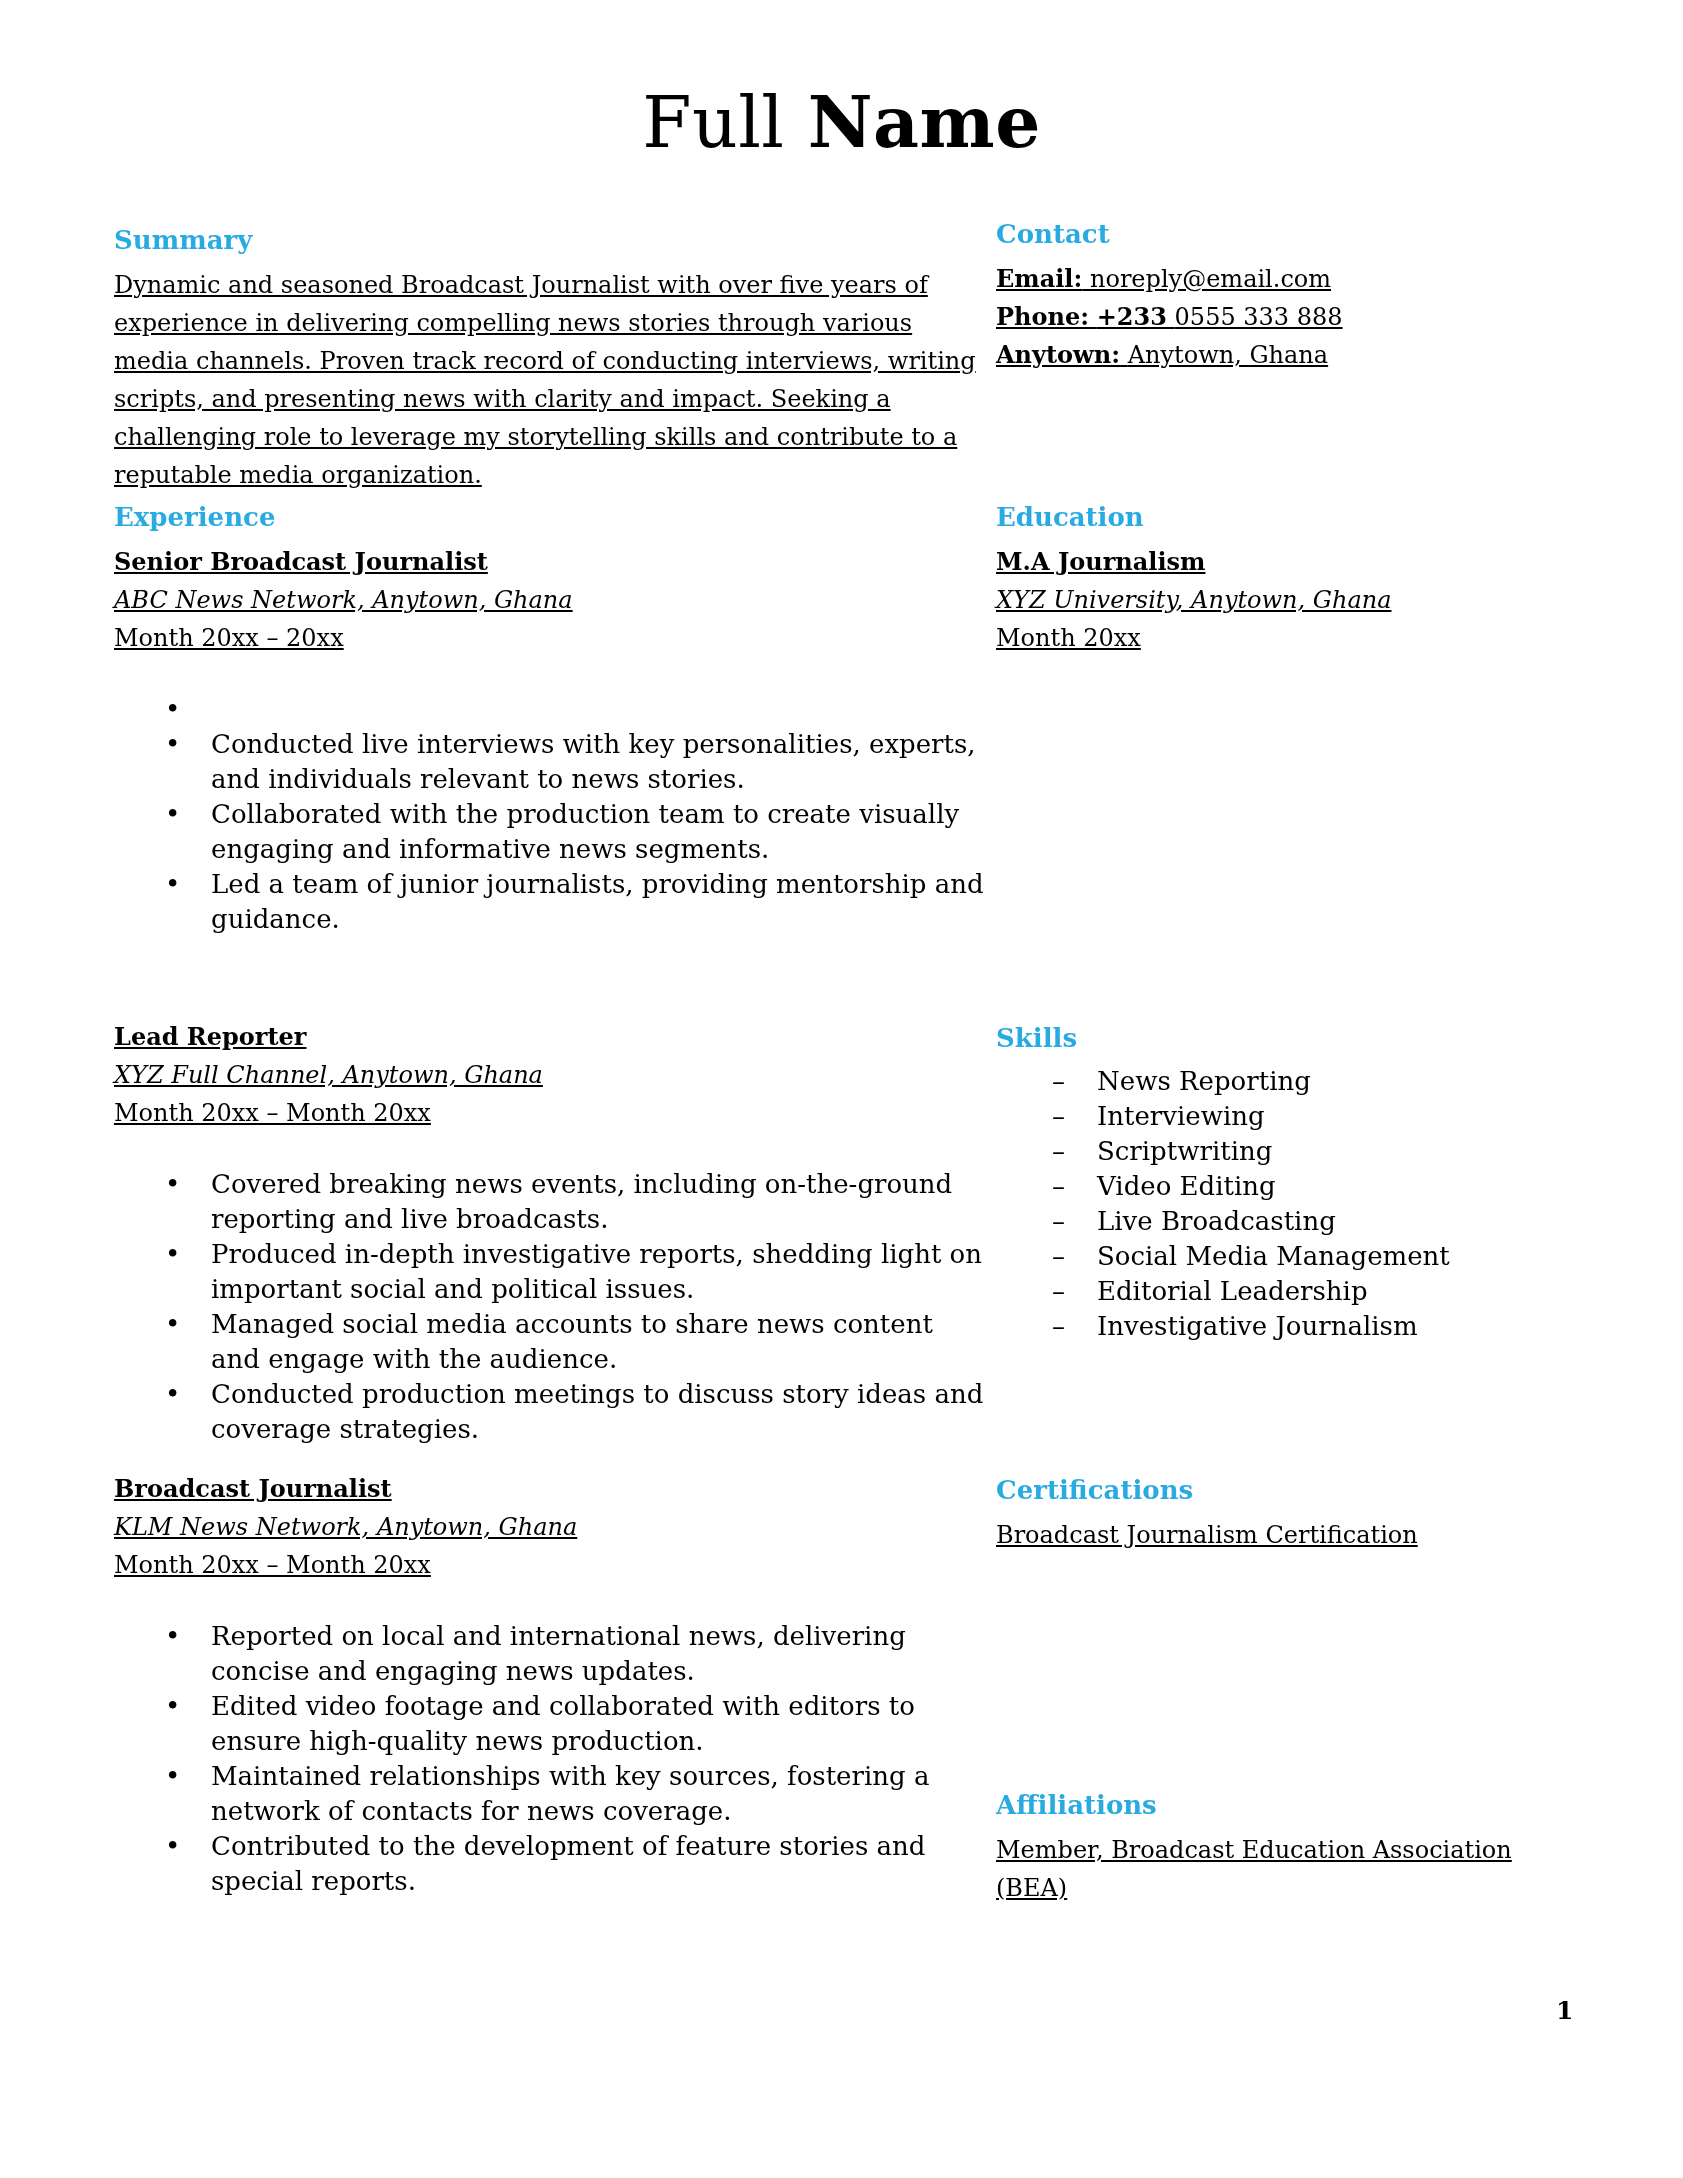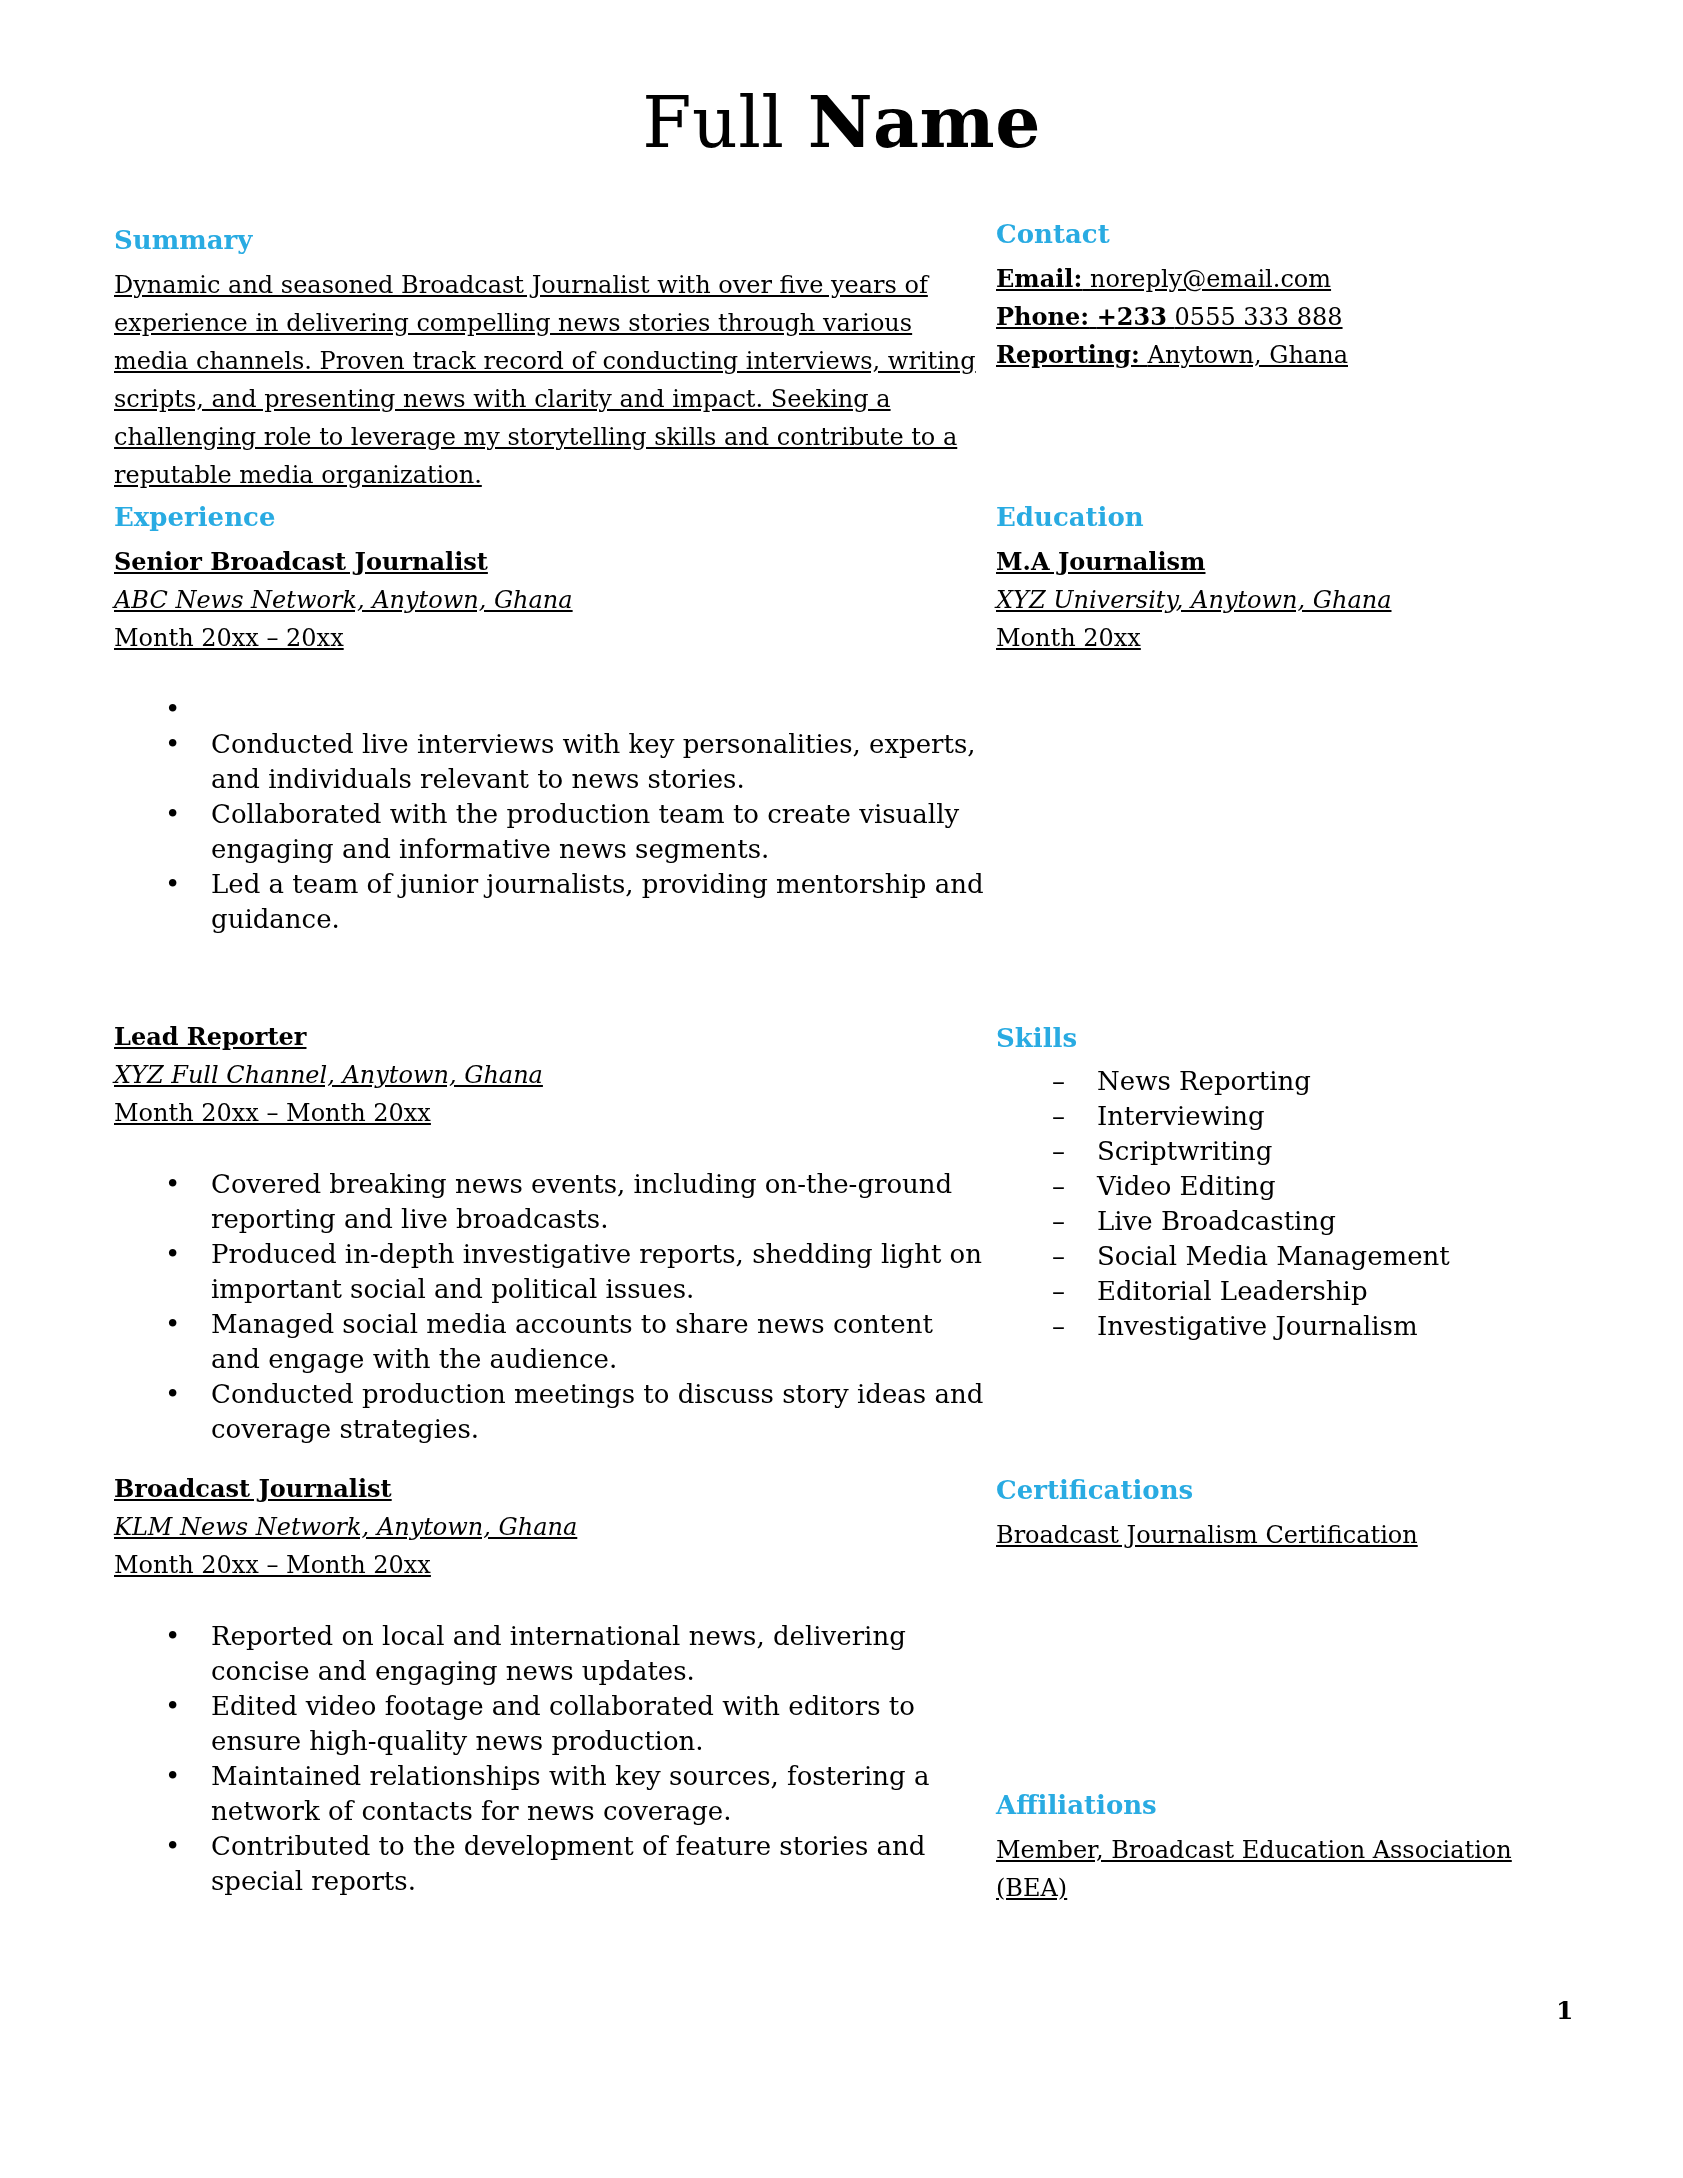--- a/index.html
+++ b/index.html
@@ -170,21 +170,21 @@
     <p class="body-text">
       <span class="clabel">Email:</span>
       <span>noreply@email.com</span>
     </p>
     <p class="body-text">
       <span class="clabel">Phone:</span>
       <span class="cbold">+233</span>
       <span>0555 333 888</span>
     </p>
     <p class="body-text">
-      <span class="clabel">Reporting:</span>
+      <span class="clabel">Anytown:</span>
       <span>Anytown, Ghana</span>
     </p>
   </div>
 
   <div class="block col-right" style="top:497px;">
     <h2 class="sec-heading">Education</h2>
     <p class="body-text job-title">M.A Journalism</p>
     <p class="body-text job-co">XYZ University, Anytown, Ghana</p>
     <p class="body-text">Month 20xx</p>
   </div>

